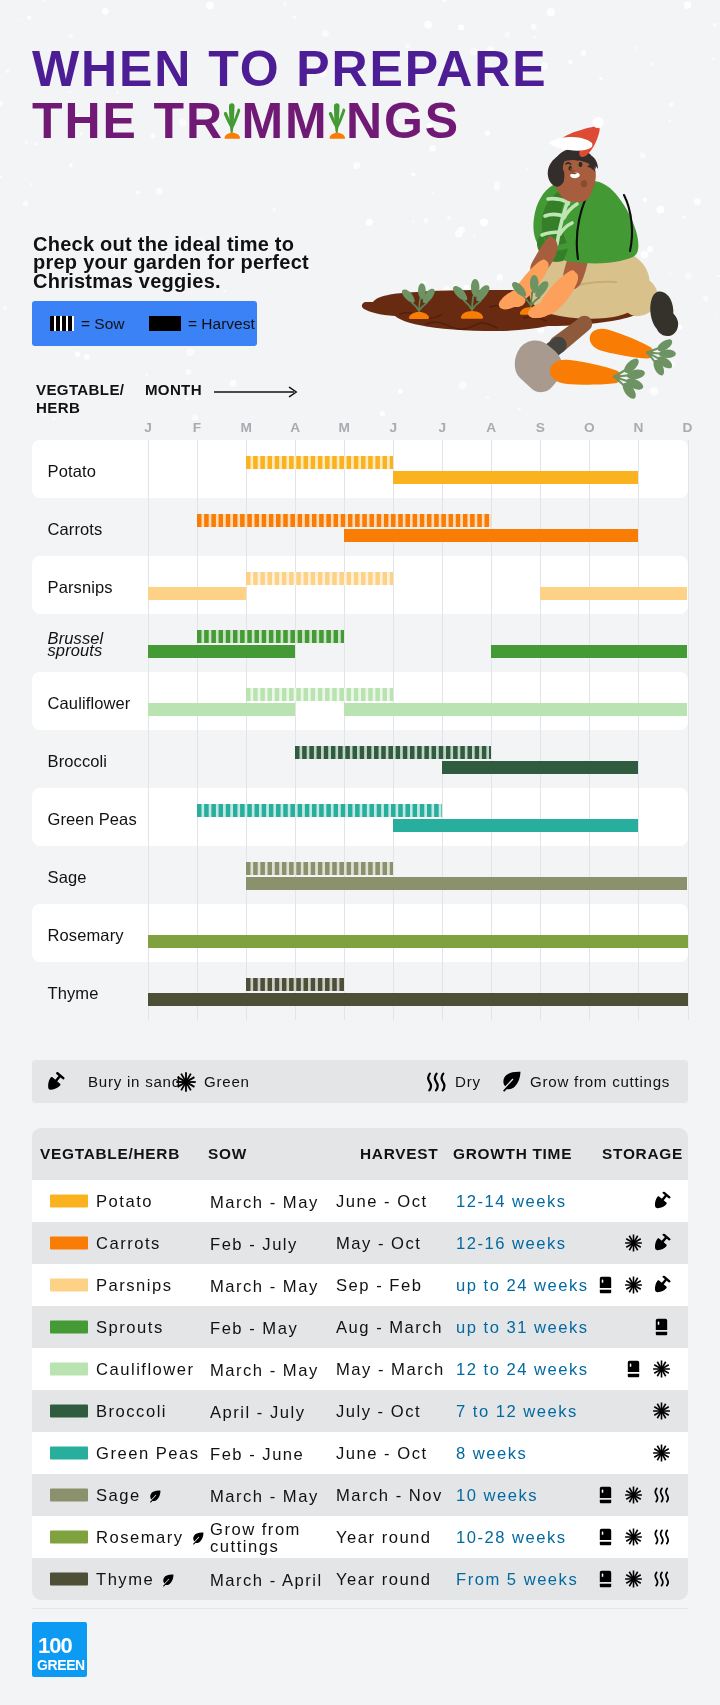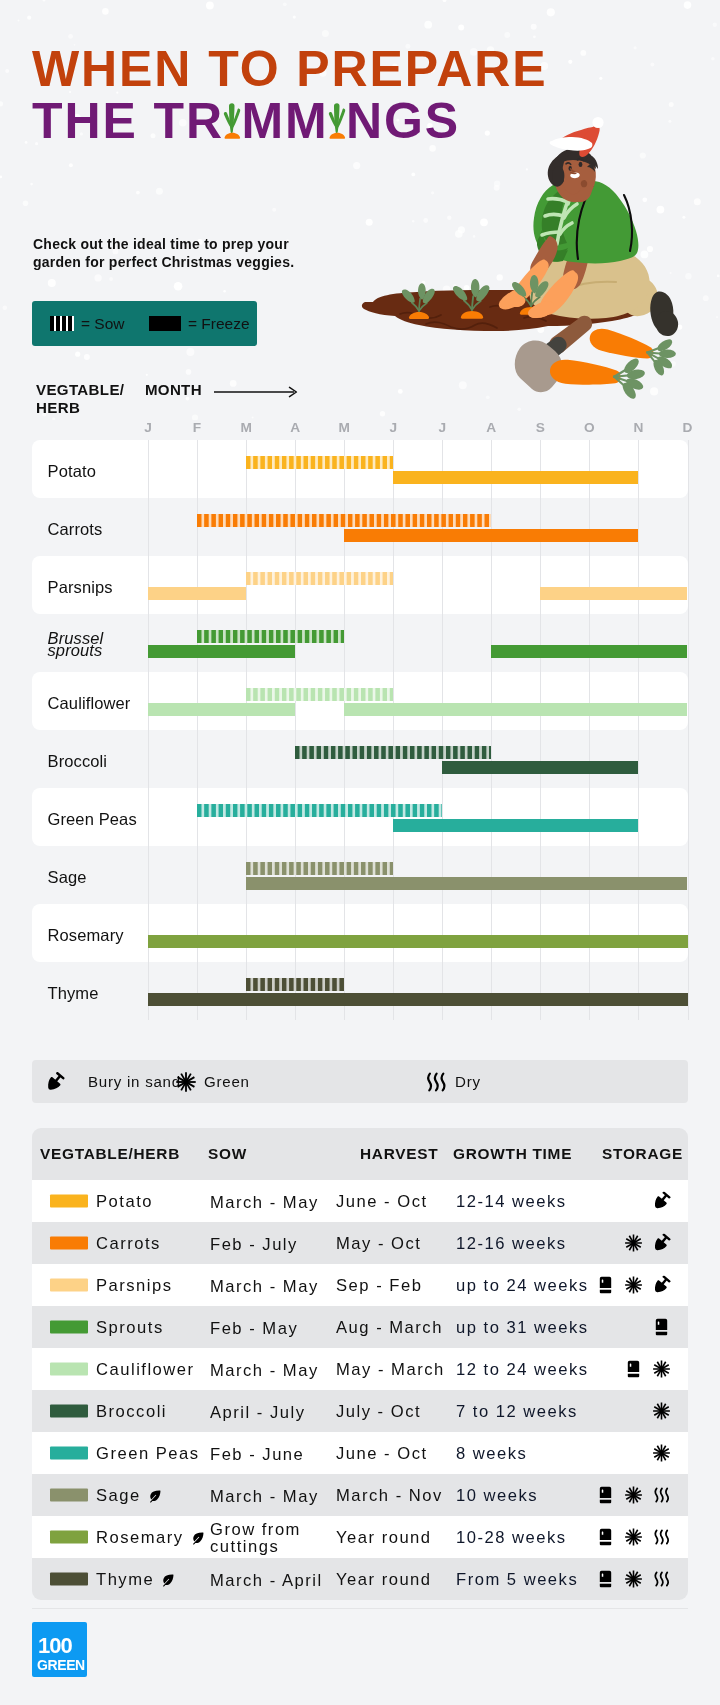--- a/index.html
+++ b/index.html
@@ -4,29 +4,29 @@
 <title>When to prepare the trimmings</title>
 <style>
   html,body{margin:0;padding:0;}
   body{width:720px;height:1705px;background:#f3f4f6;font-family:"Liberation Sans",sans-serif;overflow:hidden;position:relative;-webkit-font-smoothing:antialiased;}
   .page{position:relative;width:720px;height:1705px;overflow:hidden;}
 
   
   #snow{position:absolute;left:0;top:0;width:720px;height:420px;pointer-events:none;}
 
   
-  .title{position:absolute;left:32px;top:44px;font-size:50px;line-height:50px;font-weight:bold;letter-spacing:1.9px;color:#c2410c;white-space:nowrap;}
+  .title{position:absolute;left:32px;top:44px;font-size:50px;line-height:50px;font-weight:bold;letter-spacing:1.9px;color:#4c1d95;white-space:nowrap;}
   .title2{position:absolute;left:32px;top:96px;font-size:50px;line-height:50px;font-weight:bold;letter-spacing:1.9px;color:#701a75;white-space:nowrap;}
   .carrot-i{display:inline-block;width:17.5px;height:1px;vertical-align:baseline;position:relative;}
   .carrot-i svg{position:absolute;left:-1px;bottom:-2px;}
   .para{position:absolute;left:33px;top:164px;width:470px;font-size:15.1px;line-height:18.4px;letter-spacing:0.78px;color:#1b1b1b;}
-  .subhead{position:absolute;left:33px;top:235px;width:305px;font-size:14px;line-height:18.4px;letter-spacing:0.25px;font-weight:bold;color:#111;}
+  .subhead{position:absolute;left:33px;top:235px;width:305px;font-size:20px;line-height:18.4px;letter-spacing:0.25px;font-weight:bold;color:#111;}
 
   
-  .legend{position:absolute;left:32px;top:301px;width:225px;height:45px;background:#0f766e;border-radius:3px;}
+  .legend{position:absolute;left:32px;top:301px;width:225px;height:45px;background:#3b82f6;border-radius:3px;}
   .legend .item{position:absolute;top:0;height:45px;display:flex;align-items:center;font-size:15.5px;color:#111;}
   .sowmark{display:inline-block;width:24px;height:15px;margin-right:7px;
      background:repeating-linear-gradient(to right,#000 0 4px,#fff 4px 6px);}
   .harvmark{display:inline-block;width:32px;height:15px;margin-right:7px;background:#000;}
 
   
   .vhdr{position:absolute;left:36px;top:381px;font-size:15.1px;line-height:18.2px;font-weight:bold;color:#111;letter-spacing:0.35px;}
   .mhdr{position:absolute;left:145px;top:381px;font-size:15.1px;font-weight:bold;color:#111;letter-spacing:0.3px;}
   .marrow{position:absolute;left:214px;top:386px;}
   .months{position:absolute;left:0;top:420px;width:720px;height:18px;}
@@ -49,21 +49,21 @@
   
   .tbl{position:absolute;left:32px;top:1128px;width:656px;height:472px;background:#e4e5e7;border-radius:9px;overflow:hidden;}
   .thead{position:absolute;left:0;top:0;width:656px;height:52px;}
   .thead span{position:absolute;top:26px;transform:translateY(-50%);font-size:15.4px;font-weight:bold;color:#111;letter-spacing:0.73px;text-align:right;}
   .trow{position:absolute;left:0;width:656px;height:42px;}
   .trow.odd{background:#fff;}
   .trow .sw{position:absolute;left:18px;top:50%;transform:translateY(-50%);width:38px;height:13px;border-radius:1px;}
   .trow .nm{position:absolute;left:64px;top:calc(50% + 1px);transform:translateY(-50%);font-size:16.6px;letter-spacing:1.5px;color:#111;white-space:nowrap;}
   .trow .c2{position:absolute;left:178px;top:calc(50% + 1px);transform:translateY(-50%);font-size:16.6px;letter-spacing:1.5px;color:#111;line-height:17px;white-space:nowrap;}
   .trow .c3{position:absolute;left:304px;top:calc(50% + 1px);transform:translateY(-50%);font-size:16.6px;letter-spacing:1.5px;color:#111;white-space:nowrap;}
-  .trow .c4{position:absolute;left:424px;top:calc(50% + 1px);transform:translateY(-50%);font-size:16.6px;letter-spacing:1.5px;color:#0f172a;white-space:nowrap;}
+  .trow .c4{position:absolute;left:424px;top:calc(50% + 1px);transform:translateY(-50%);font-size:16.6px;letter-spacing:1.5px;color:#0369a1;white-space:nowrap;}
   .trow .c5{position:absolute;right:17px;top:50%;transform:translateY(-50%);display:flex;align-items:center;gap:9px;}
   .cutleaf{display:inline-block;margin-left:6px;vertical-align:-3px;}
 
   
   .hr{position:absolute;left:32px;top:1608px;width:656px;height:1px;background:#e4e5e7;}
   .logo{position:absolute;left:32px;top:1622px;width:55px;height:55px;background:#0d9af2;border-radius:2px;}
 </style>
 </head>
 <body>
 
@@ -336,21 +336,21 @@
       </g>
     </svg>
 
   <div class="legend">
     <div class="item" id="leg-sow" style="left:18px">
         <span class="sowmark"></span>
         <span>= Sow</span>
       </div>
     <div class="item" id="leg-harv" style="left:117px">
         <span class="harvmark"></span>
-        <span>= Freeze</span>
+        <span>= Harvest</span>
       </div>
   </div>
 
   <div class="vhdr">VEGTABLE/<br>HERB</div>
   <div class="mhdr">MONTH</div>
   <svg class="marrow" width="84" height="12" viewBox="0 0 84 12">
     <path d="M0 6 H80" stroke="#111" stroke-width="1.5" fill="none"></path>
     <path d="M75.5 1.4 L82.4 6 L75.5 10.6" stroke="#111" stroke-width="1.5" fill="none" stroke-linecap="round" stroke-linejoin="round"></path>
   </svg>
   <div class="months" id="months">
@@ -466,20 +466,26 @@
       <div class="sitem" style="left: 392px;">
         <svg width="24" height="24" viewBox="0 0 24 24">
           <g stroke="#000" stroke-width="2.2" fill="none" stroke-linecap="round">
             <path d="M5.8999999999999995 3.6 C3.4999999999999996 6.6 3.4999999999999996 9.0 5.6 12.0 C7.699999999999999 15.0 7.699999999999999 17.4 5.3 20.4}"></path>
             <path d="M12.600000000000001 3.6 C10.200000000000001 6.6 10.200000000000001 9.0 12.3 12.0 C14.4 15.0 14.4 17.4 12 20.4}"></path>
             <path d="M19.3 3.6 C16.9 6.6 16.9 9.0 19 12.0 C21.1 15.0 21.1 17.4 18.7 20.4}"></path>
           </g>
         </svg>
         <span class="lbl">Dry</span>
       </div>
+      <div class="sitem" style="left: 466px;">
+        <svg width="25" height="25" viewBox="0 0 24 24">
+          <path d="M21.6 2.6C13.2 2.2 8.0 4.4 6.0 8.4c-1.5 3.0-0.9 6.3 0.9 8.2l7.0-7.5 0.9 0.9-10.0 10.8 1.2 1.1 2.6-2.8c2.4 0.7 5.4-0.1 7.6-2.3 3.4-3.4 5.2-8.4 5.4-14.2Z" fill="#000"></path>
+        </svg>
+        <span class="lbl">Grow from cuttings</span>
+      </div>
     </div>
 
   <div class="tbl">
     <div class="thead" id="thead">
         <span style="left: 8px;">VEGTABLE/HERB</span>
         <span style="left: 176px;">SOW</span>
         <span style="left: 301px; margin-left: 27px;">HARVEST</span>
         <span style="left: 421px;">GROWTH TIME</span>
         <span style="right: 5px;">STORAGE</span>
       </div>

